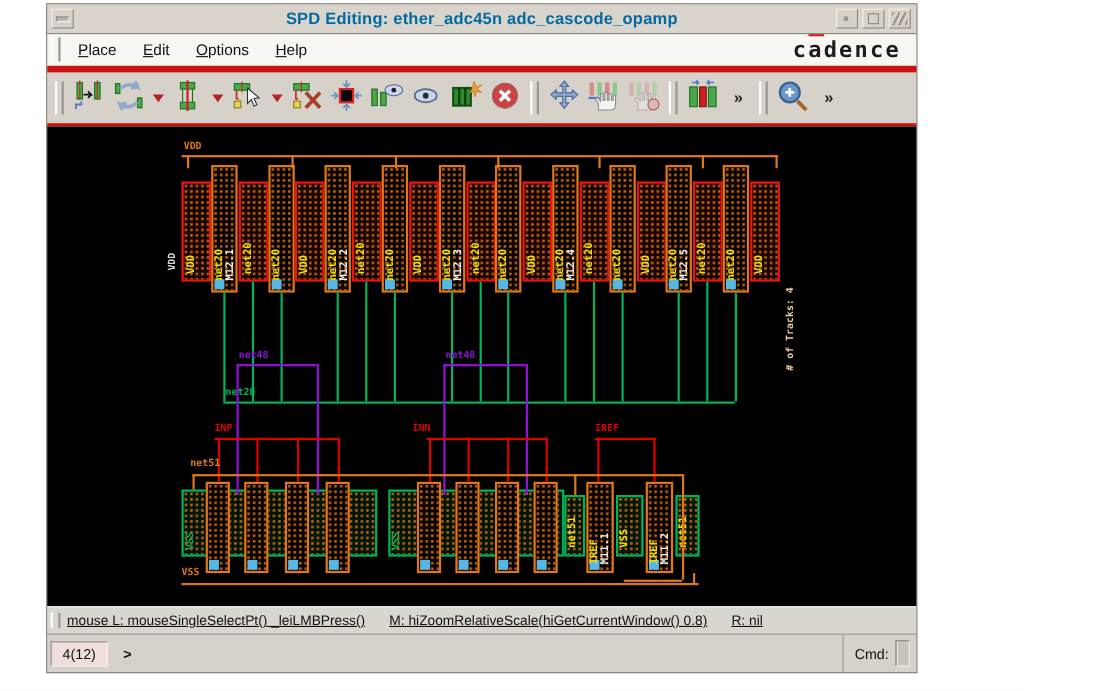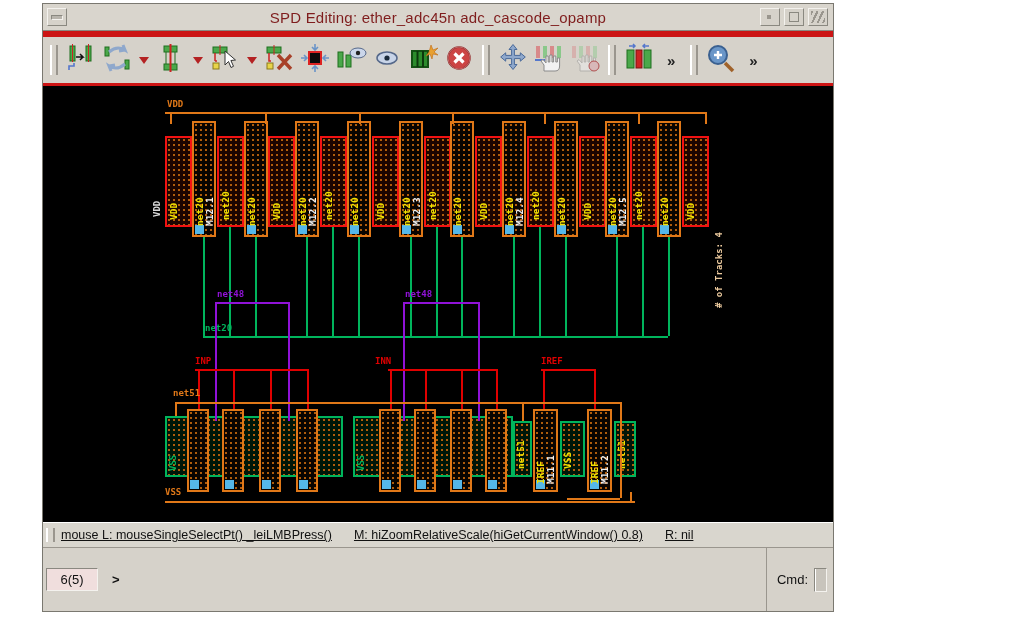--- a/index.html
+++ b/index.html
@@ -4,22 +4,22 @@
 <style>
   html,body{margin:0;padding:0;background:#fff;}
   .page{position:relative;width:1014px;height:628px;background:#fff;overflow:hidden;
         font-family:"Liberation Sans",sans-serif;}
   .window{position:absolute;left:42px;top:3px;width:790px;height:607px;
           background:#d6d2ca;border:1px solid #7a7870;box-shadow:0 0 0 1px #b8b4ac inset;
           display:flex;flex-direction:column;}
   
   .titlebar{position:relative;height:26px;flex:0 0 26px;background:#d9d5cd;
             border-bottom:1px solid #8a8880;display:flex;align-items:center;}
-  .title{position:absolute;left:0;right:0;text-align:center;font-weight:normal;
-         font-size:15px;color:#7f1d1d;letter-spacing:.2px;}
+  .title{position:absolute;left:0;right:0;text-align:center;font-weight:bold;
+         font-size:15px;color:#0369a1;letter-spacing:.2px;}
   .tb-btn{width:18px;height:16px;margin:0 2px;background:#d6d2ca;position:relative;z-index:2;
           border:1px solid;border-color:#f4f2ee #8a8880 #8a8880 #f4f2ee;}
   .tb-btn.left{margin-left:4px;}
   .tb-right{margin-left:auto;display:flex;margin-right:3px;}
   .dash{position:absolute;left:3px;top:6px;width:10px;height:3px;background:#b8b4ac;
         border:1px solid;border-color:#8a8880 #f4f2ee #f4f2ee #8a8880;}
   .dot{position:absolute;left:6px;top:6px;width:4px;height:4px;background:#9a968e;}
   .sq{position:absolute;left:4px;top:3px;width:8px;height:8px;border:1px solid #8a8880;}
   .hatch{position:absolute;inset:2px;background:repeating-linear-gradient(115deg,#9a968e 0 2px,transparent 2px 5px);}
   
@@ -93,20 +93,30 @@
           </div>
         <div class="tb-btn">
             <div class="sq"></div>
           </div>
         <div class="tb-btn">
             <div class="hatch"></div>
           </div>
       </div>
     </div>
 
+    <div class="menubar">
+      <div class="grip"></div>
+      <div id="menu-items" style="display:flex;">
+          <div class="menu-item"><u>P</u>lace</div>
+          <div class="menu-item"><u>E</u>dit</div>
+          <div class="menu-item"><u>O</u>ptions</div>
+          <div class="menu-item"><u>H</u>elp</div>
+        </div>
+      <div class="brand" id="brand">c<span class="macron">a</span>dence</div>
+    </div>
 
     <div class="redbar"></div>
 
     <div class="toolbar" id="toolbar">
         <div class="tb-sep"></div>
         <div class="tool-btn">
           <span><svg width="30" height="30">
               <rect x="4" y="3" width="5" height="15" fill="#4aa84a" stroke="#1e6e1e"></rect>
               <rect x="20" y="3" width="5" height="15" fill="#4aa84a" stroke="#1e6e1e"></rect>
               <line x1="6.5" y1="1" x2="6.5" y2="19" stroke="#cc2222"></line>
@@ -419,21 +429,21 @@
       </div>
 
     <div class="statusbar">
       <div class="grip small"></div>
       <span>mouse L: mouseSingleSelectPt() _leiLMBPress()</span>
       <span>M: hiZoomRelativeScale(hiGetCurrentWindow() 0.8)</span>
       <span>R: nil</span>
     </div>
 
     <div class="cmdbar">
-      <div class="counter">6(5)</div>
+      <div class="counter">4(12)</div>
       <div class="prompt">&gt;</div>
       <div class="cmd-right">
         <span>Cmd:</span>
         <div class="cmd-widget"></div>
       </div>
     </div>
 
   </div>
 </div>
 

